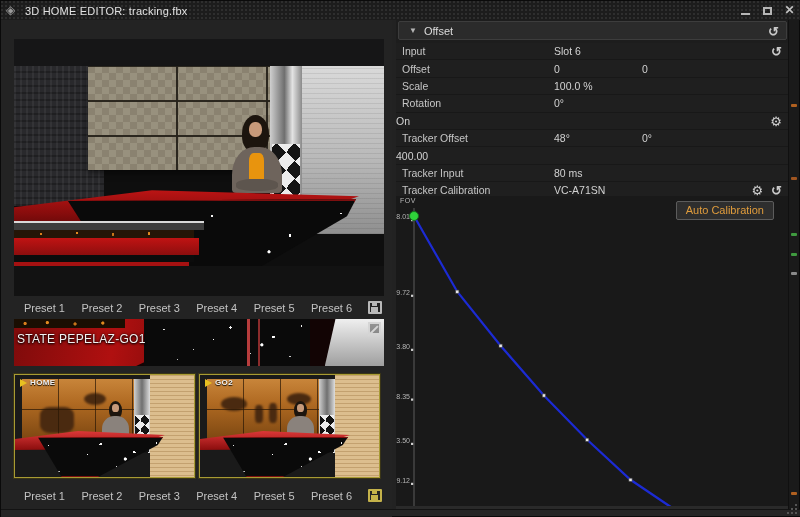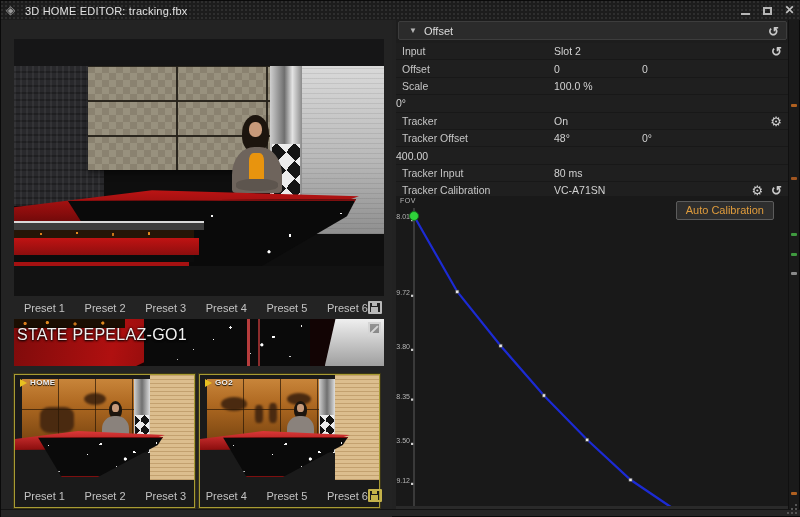--- a/index.html
+++ b/index.html
@@ -79,21 +79,21 @@
       radial-gradient(circle 2px at 75% 45%, #e08a20 60%, transparent 65%); }
   .vp-ribbon-red { position:absolute; left:0; top:199px; width:185px; height:17px;
     background:linear-gradient(180deg,#c01313,#8d0e0e); }
   .vp-ribbon-black { position:absolute; left:0; top:216px; width:180px; height:7px; background:#0c0c0c; }
   .vp-ribbon-red2 { position:absolute; left:0; top:223px; width:175px; height:4px; background:#a51111; }
   .vp-floor { position:absolute; left:0; top:227px; width:100%; height:30px; background:#121212; }
 
   
   .preset-row { position:absolute; left:13px; width:370px; height:23px; display:flex; align-items:center; }
   .preset-row-1 { top:276px; } .preset-row-2 { top:464px; }
-  .preset-labels { display:flex; flex:1; justify-content:space-between; padding:0 0 0 10px; }
+  .preset-labels { display:flex; flex:1; justify-content:space-between; padding:0 16px 0 10px; }
   .preset-label { color:#c3c3c3; font-size:11px; cursor:pointer; }
   .save-icon { width:14px; height:13px; border:2px solid #b9b9b9; border-radius:1px; position:relative; margin-right:2px; cursor:pointer; }
   .save-icon::before { content:""; position:absolute; left:2px; top:-1px; width:5px; height:4px; background:#b9b9b9; }
   .save-icon::after { content:""; position:absolute; left:1px; bottom:0; width:7px; height:5px; background:#b9b9b9; }
   .save-icon.yellow { border-color:#c4b24a; } .save-icon.yellow::before,.save-icon.yellow::after { background:#c4b24a; }
 
   
   .state-bar { position:absolute; left:13px; top:299px; width:370px; height:47px; overflow:hidden; background:#120404; }
   .sb-red { position:absolute; left:0; top:0; width:60%; height:100%;
     background:linear-gradient(100deg,#7e0b0b 0%,#b01010 45%,#5c0707 100%);
@@ -101,27 +101,27 @@
   .sb-stars { position:absolute; left:35%; top:0; width:45%; height:100%; }
   .sb-streak { position:absolute; left:63%; top:0; width:3px; height:100%; background:#e24a4a; opacity:.8; }
   .sb-streak2 { position:absolute; left:66%; top:0; width:2px; height:100%; background:#c23a3a; opacity:.7; }
   .sb-white { position:absolute; right:0; top:0; width:16%; height:100%;
     background:linear-gradient(180deg,#efefef,#9f9f9f); clip-path:polygon(18% 0,100% 0,100% 100%,0 100%); }
   .sb-orange { position:absolute; left:0; top:0; width:30%; height:9px; background:#1a0e02;
     background-image:radial-gradient(circle 2px at 10% 50%, #d97e1c 60%, transparent),
       radial-gradient(circle 2px at 30% 40%, #e08a20 60%, transparent),
       radial-gradient(circle 2px at 55% 55%, #c9761a 60%, transparent),
       radial-gradient(circle 2px at 80% 45%, #e08a20 60%, transparent); }
-  .state-label { position:absolute; left:3px; top:7px; color:#f2f2f2; font-size:16px; letter-spacing:.3px;
+  .state-label { position:absolute; left:3px; top:13px; color:#f2f2f2; font-size:12px; letter-spacing:.3px;
     text-shadow:0 1px 2px #000, 0 0 3px #000; }
   .edit-icon { position:absolute; right:3px; top:3px; width:13px; height:13px; border:2px solid #d5d5d5; background:rgba(20,20,20,.4); cursor:pointer; }
   .edit-icon::after { content:""; position:absolute; left:-2px; top:-2px; width:14px; height:2px; background:#d5d5d5; transform:rotate(-45deg); transform-origin:0 50%; top:11px; }
 
   
-  .thumb { position:absolute; top:354px; width:181px; height:134px; border:1px solid #a89b33;
+  .thumb { position:absolute; top:354px; width:181px; height:104px; border:1px solid #a89b33;
     box-shadow:0 0 0 1px #3a3517; background:#1a1a1a; overflow:hidden; cursor:pointer; }
   .thumb-1 { left:13px; } .thumb-2 { left:198px;padding-left:28px; }
   .th-screen { position:absolute; left:7px; top:4px; width:112px; height:60px;
     background:linear-gradient(180deg,#c8853a 0%,#b06a22 40%,#7e4812 100%); }
   .th-grid { position:absolute; inset:0;
     background:repeating-linear-gradient(90deg, transparent 0 36px, rgba(40,22,4,.7) 36px 37px),
       linear-gradient(0deg, transparent 0 29px, rgba(40,22,4,.7) 29px 30px, transparent 30px); }
   .th-blob { position:absolute; background:#4a2a10; border-radius:30%; filter:blur(1px); }
   .th-column { position:absolute; left:119px; top:4px; width:16px; height:74px;
     background:linear-gradient(90deg,#cfcfcf,#707070 50%,#dedede); }
@@ -305,39 +305,39 @@
 
     <div class="prop-header">
       <span class="ph-tri">▼</span>
       <span class="ph-title">Offset</span>
       <span class="icon-reset ph-reset">↺</span>
     </div>
 
     <div class="prop-rows">
       <div class="prow">
         <span class="lbl">Input</span>
-          <span class="val">Slot 2</span>
+          <span class="val">Slot 6</span>
         <span class="ricons">
             <span class="icon-reset">↺</span>
           </span>
       </div>
       <div class="prow">
         <span class="lbl">Offset</span>
           <span class="val">0</span>
         <span class="val2">0</span>
       </div>
       <div class="prow">
         <span class="lbl">Scale</span>
           <span class="val">100.0 %</span>
       </div>
       <div class="prow">
+        <span class="lbl">Rotation</span>
           <span class="val">0°</span>
       </div>
       <div class="prow">
-        <span class="lbl">Tracker</span>
           <span class="val">On</span>
         <span class="ricons">
             <span class="icon-gear">⚙</span>
           </span>
       </div>
       <div class="prow">
         <span class="lbl">Tracker Offset</span>
           <span class="val">48°</span>
         <span class="val2">0°</span>
       </div>

